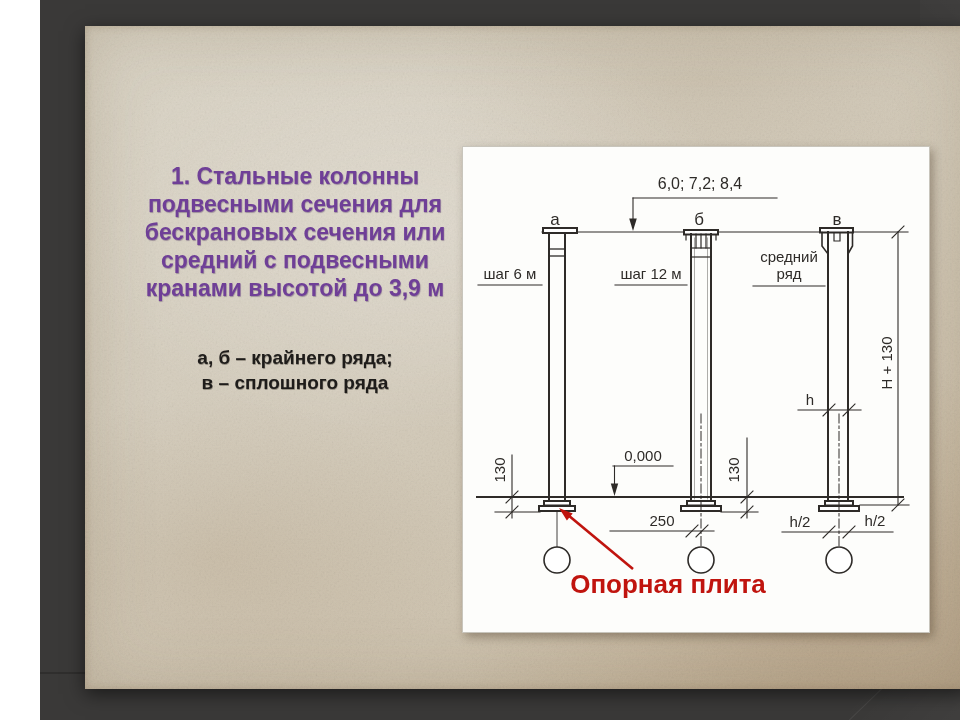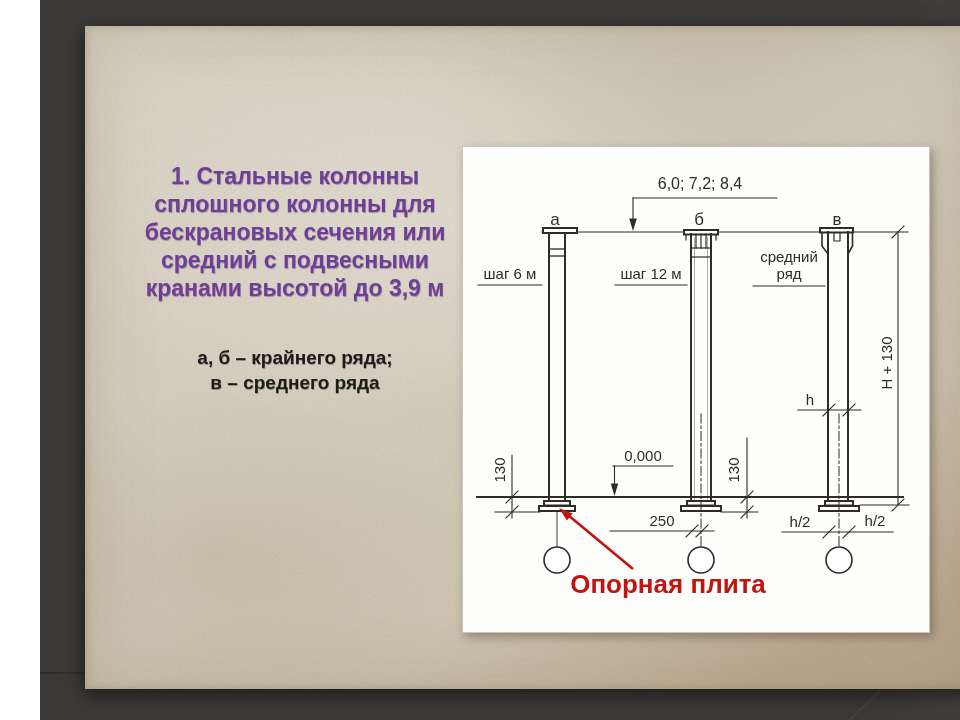--- a/index.html
+++ b/index.html
@@ -55,29 +55,29 @@
     <svg class="grain" width="885" height="663">
       <filter id="gf">
         <feTurbulence type="fractalNoise" baseFrequency="0.55" numOctaves="3" stitchTiles="stitch"></feTurbulence>
         <feColorMatrix type="saturate" values="0"></feColorMatrix>
       </filter>
       <rect width="885" height="663" filter="url(#gf)"></rect>
     </svg>
 
     <div class="title" style="color: rgb(111, 63, 151);">
       <div>1. Стальные колонны</div>
-      <div>сплошного колонны для</div>
+      <div>подвесными сечения для</div>
       <div>бескрановых сечения или</div>
       <div>средний с подвесными</div>
       <div>кранами высотой до 3,9 м</div>
     </div>
 
     <div class="subtitle" style="color: rgb(30, 28, 26);">
       <div>а, б – крайнего ряда;</div>
-      <div>в – среднего ряда</div>
+      <div>в – сплошного ряда</div>
     </div>
 
     <div class="panel">
       <svg width="468" height="487" viewBox="0 0 468 487">
 
         <g fill="none" stroke-width="1.1" stroke-linecap="square" stroke="#2e2b28">
 
           <path d="M80,86 H446"></path>
 
           <g>

